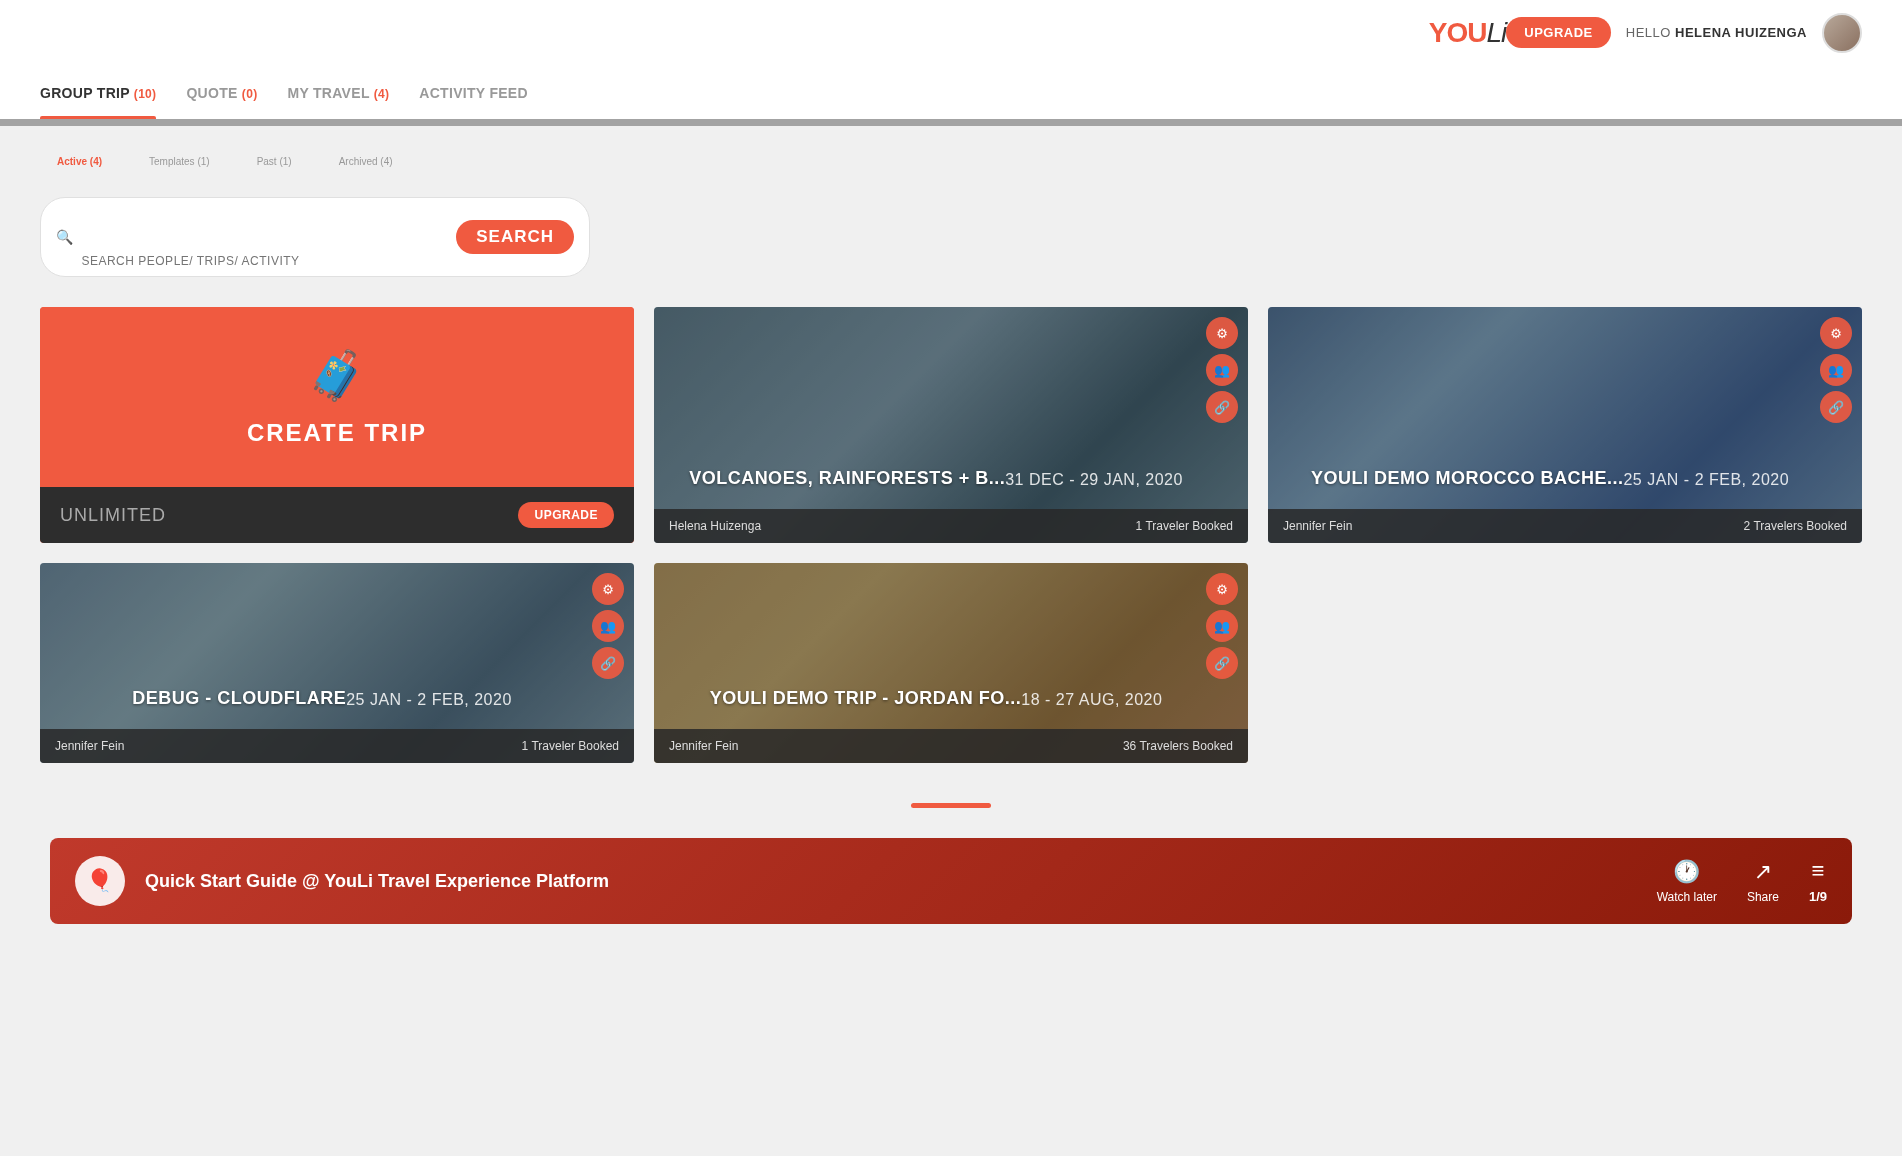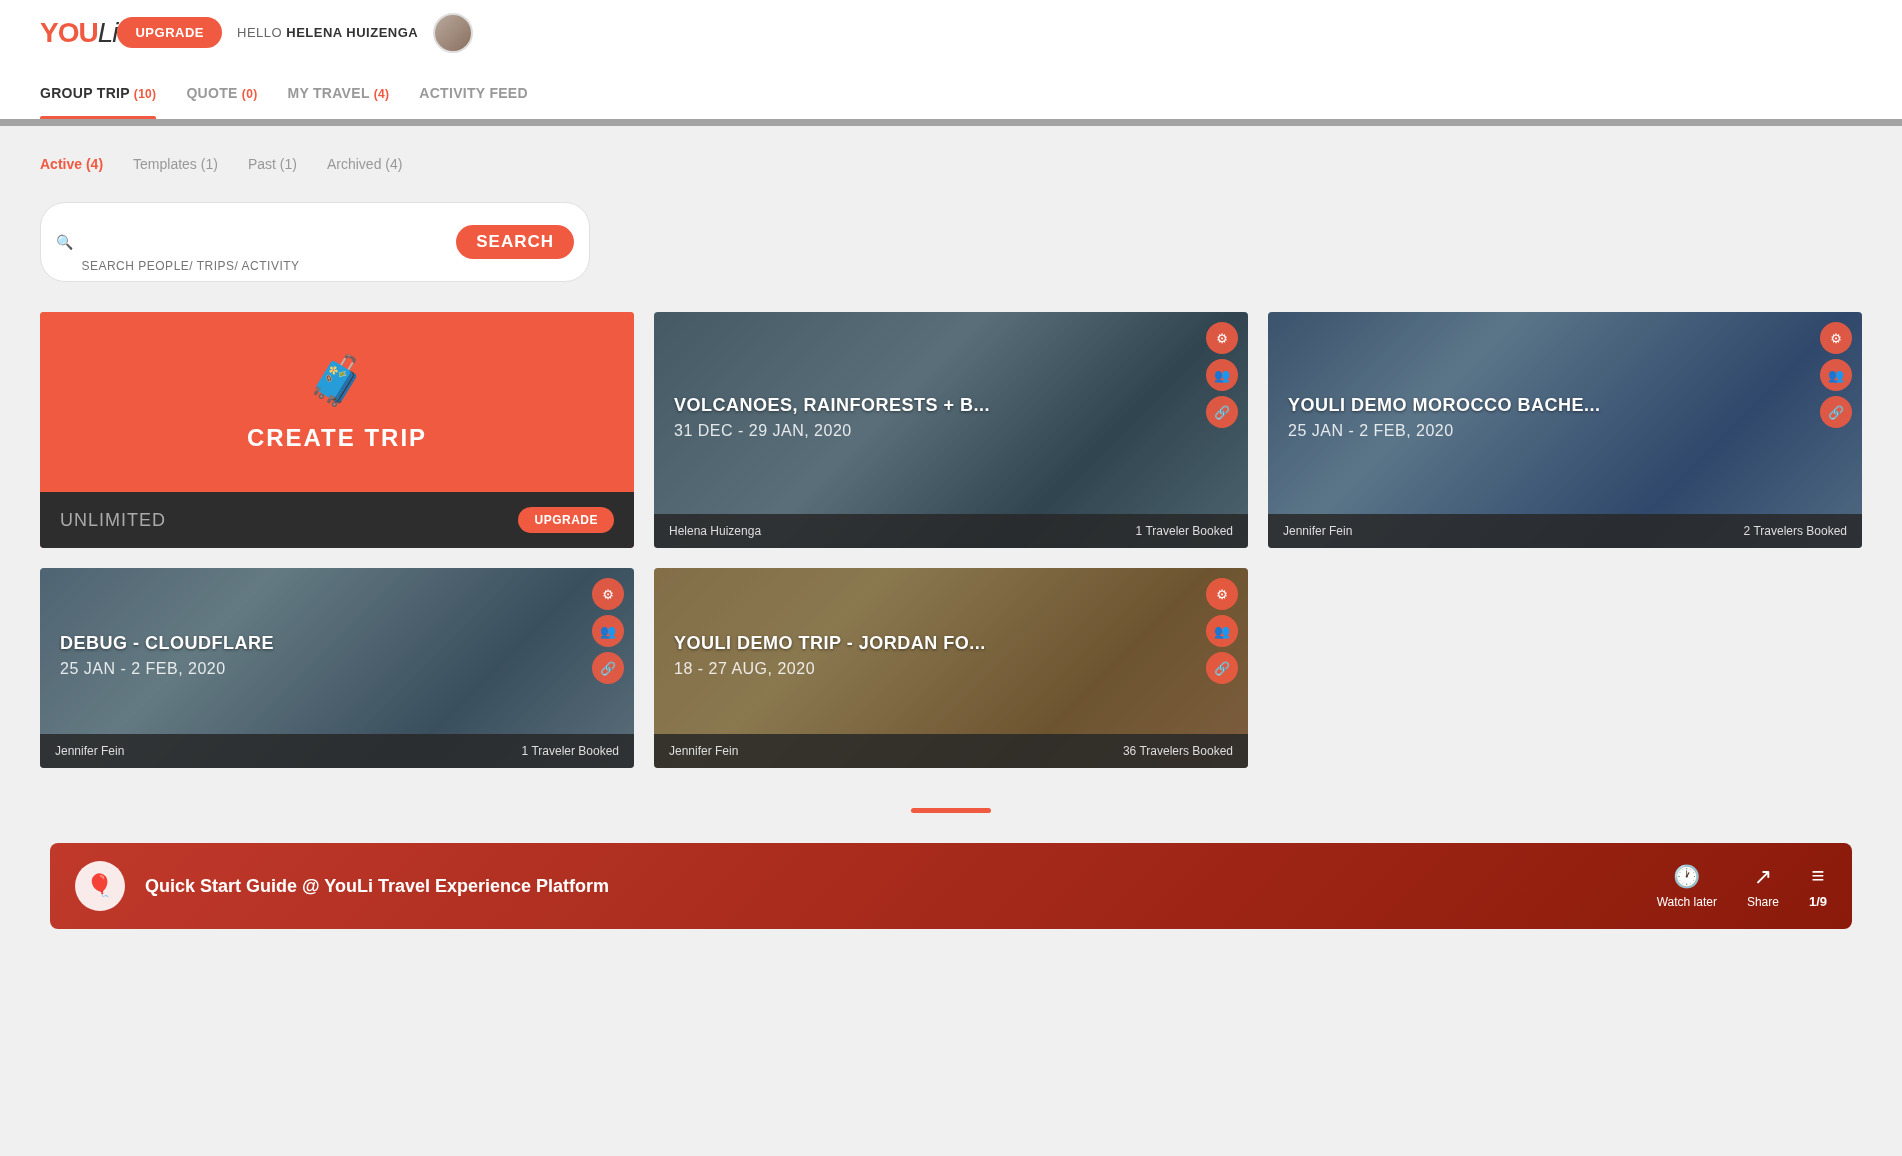--- a/index.html
+++ b/index.html
@@ -4,21 +4,21 @@
   <style>
     * { box-sizing: border-box; margin: 0; padding: 0; }
     body { font-family: Arial, sans-serif; background: #f0f0f0; min-height: 1156px; }
 
     
     .header {
       background: #fff;
       height: 65px;
       display: flex;
       align-items: center;
-      justify-content: flex-start;
+      justify-content: flex-end;
       padding: 18px 40px;
       box-shadow: 0 1px 3px rgba(0,0,0,0.1);
     }
     .logo {
       font-size: 28px;
       font-weight: bold;
       color: #f05a40;
       letter-spacing: -1px;
     }
     .logo span { color: #333; font-style: italic; font-weight: normal; }
@@ -95,24 +95,25 @@
       background: #f0f0f0;
     }
 
     
     .sub-tabs {
       display: flex;
       gap: 30px;
       margin-bottom: 25px;
     }
     .sub-tab {
-      font-size: 14px;
+      font-size: 10px;
       color: #999;
       cursor: pointer;
       padding-bottom: 5px;
+      margin-left: 17px;
     }
     .sub-tab.active {
       color: #f05a40;
       font-weight: bold;
     }
 
     
     .search-bar {
       background: #fff;
       border: 1px solid #e0e0e0;
@@ -254,22 +255,22 @@
       display: flex;
       align-items: center;
       justify-content: center;
       cursor: pointer;
       color: #fff;
       font-size: 13px;
     }
     .trip-card-info {
       flex: 1;
       display: flex;
-      flex-direction: column;
-      align-items: flex-start;
+      flex-direction: row;
+      align-items: flex-end;
       justify-content: center;
       padding: 28px 50px 20px 20px;
     }
     .trip-title {
       font-size: 18px;
       font-weight: bold;
       color: #fff;
       text-align: center;
       letter-spacing: 0.5px;
       text-shadow: 0 1px 3px rgba(0,0,0,0.5);

